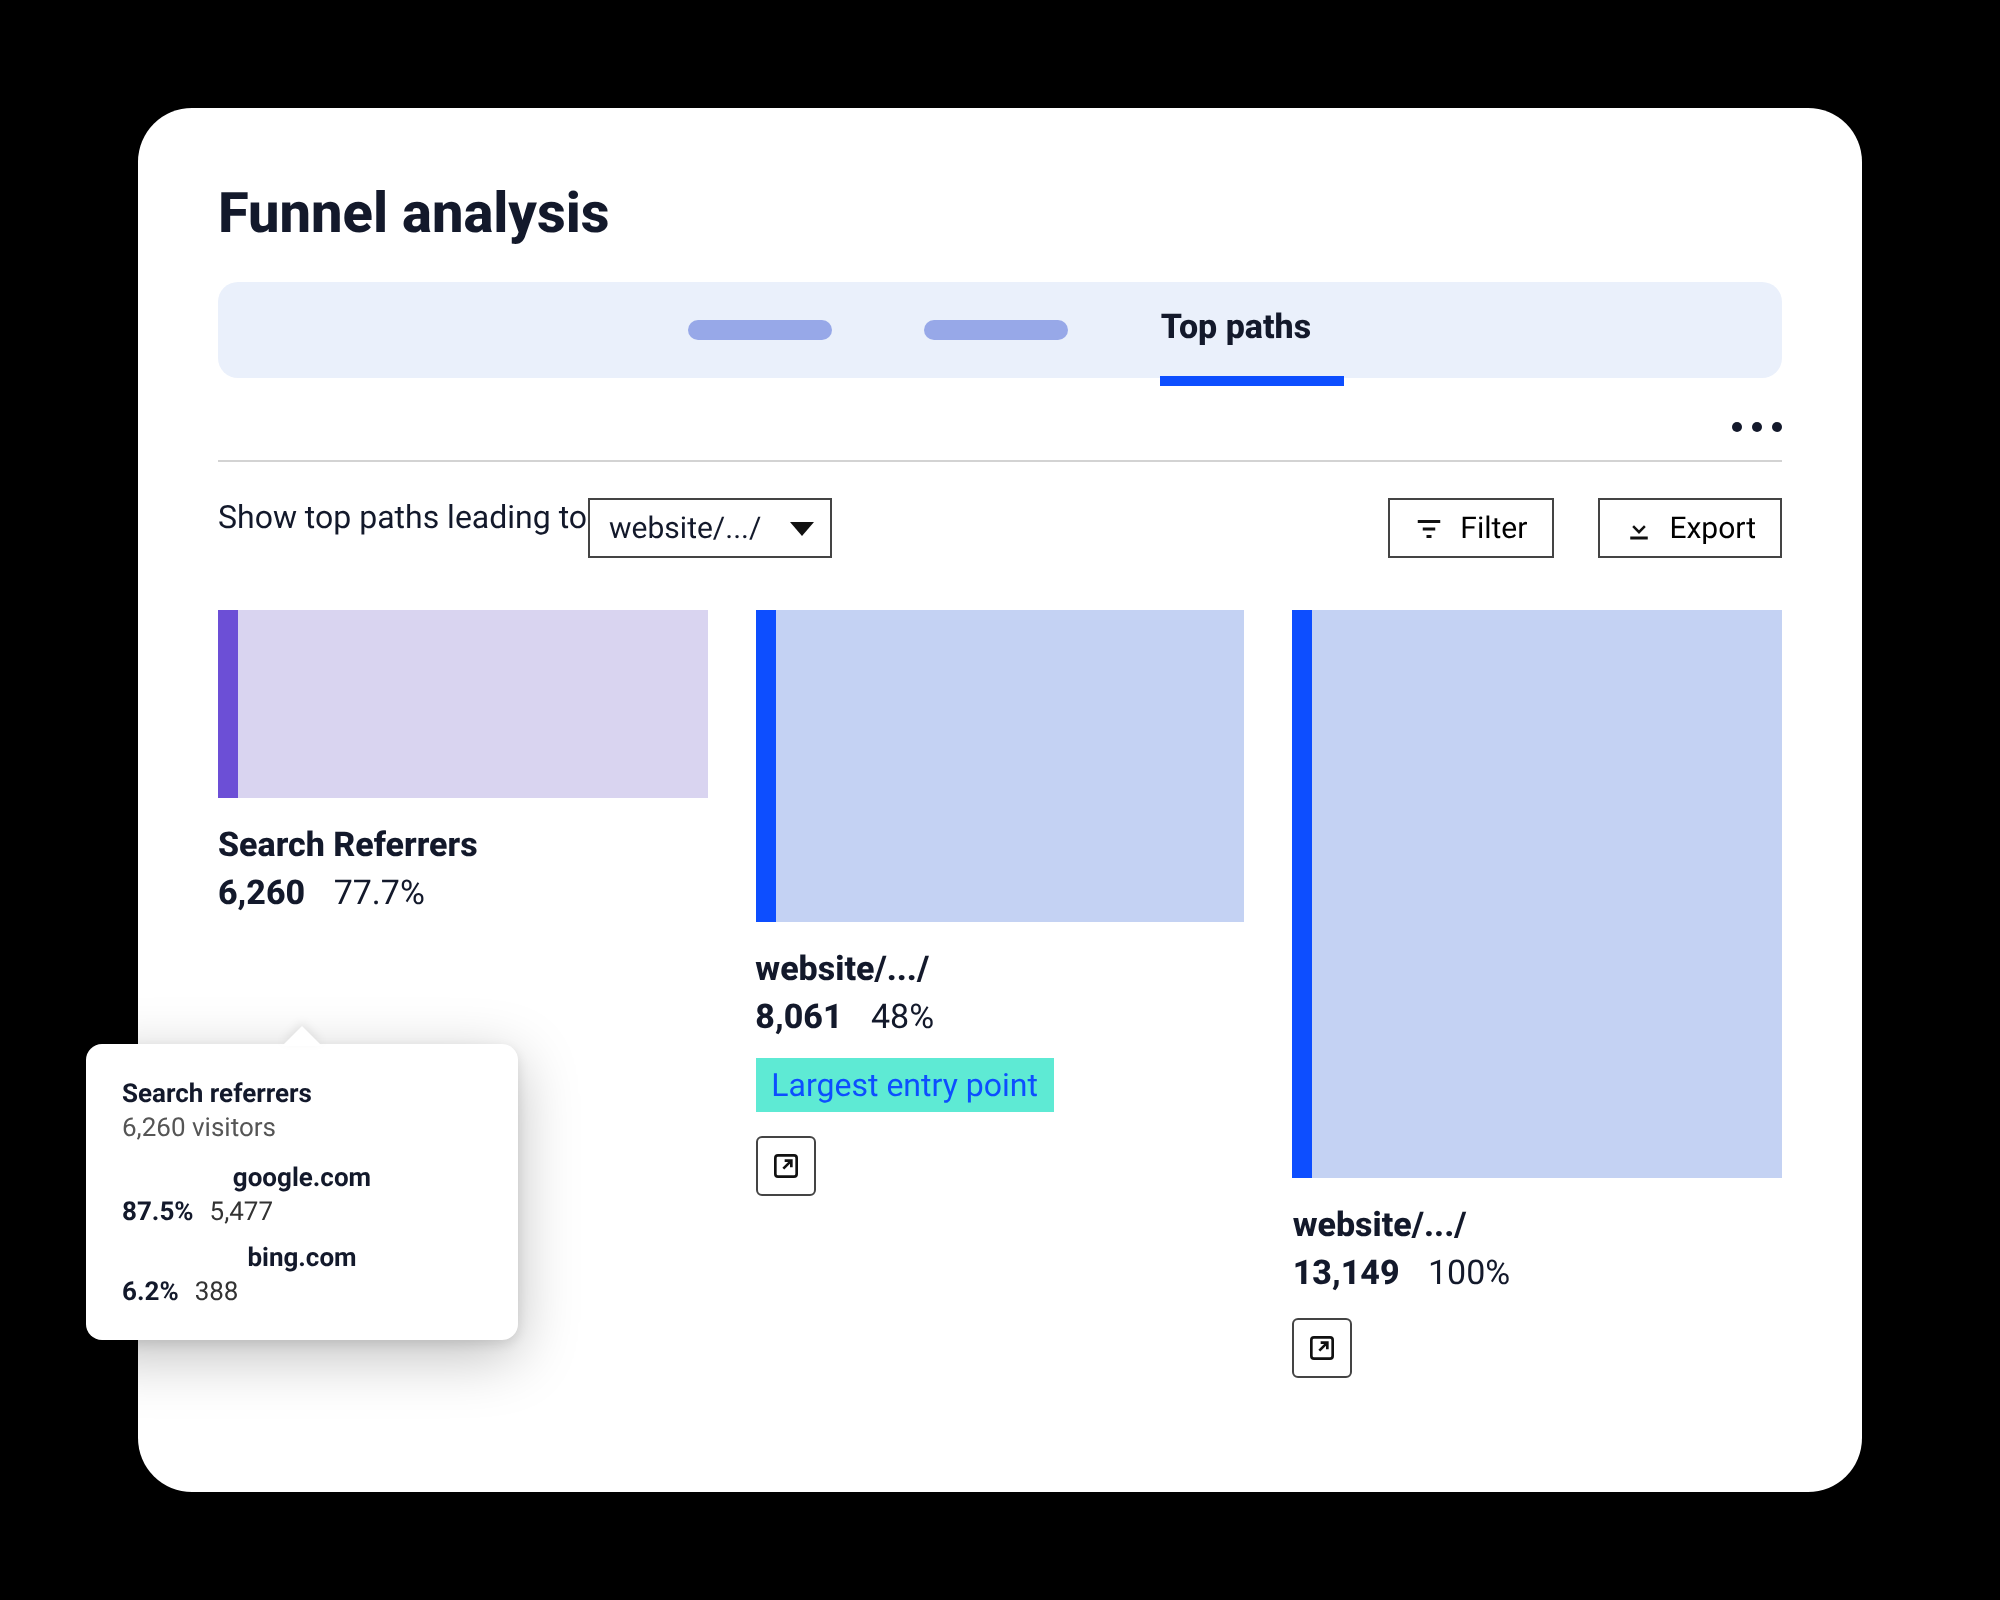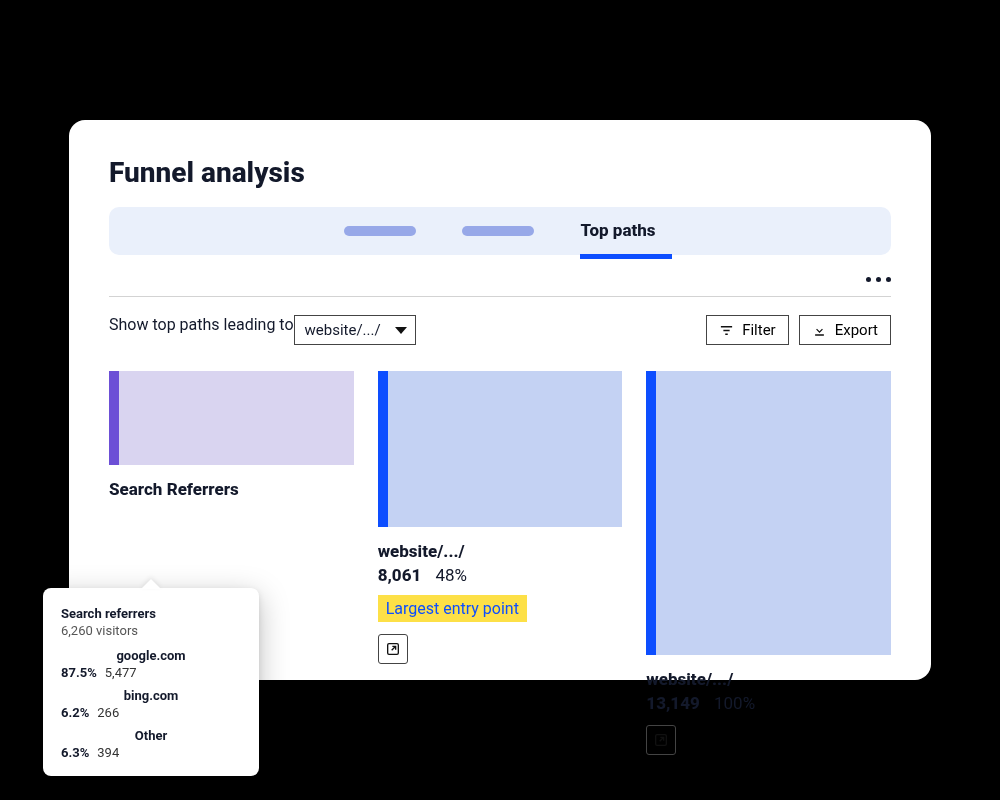--- a/index.html
+++ b/index.html
@@ -1,23 +1,23 @@
 <!DOCTYPE html>
 <html><head>
 <meta charset="utf-8">
 <style>
   * { box-sizing: border-box; margin: 0; padding: 0; }
   html, body { width: 1000px; height: 800px; font-family: -apple-system, BlinkMacSystemFont, "Segoe UI", Roboto, Helvetica, Arial, sans-serif; }
   body { background: #000; display: flex; align-items: center; justify-content: center; }
 
   .window {
     width: 862px;
-    height: 560px;
+    height: 692px;
     background: #fff;
-    border-radius: 16px;
+    border-radius: 27px;
     box-shadow: 18px 18px 0 0 rgba(0,0,0,0.9);
     position: relative;
     padding: 36px 40px 0 40px;
     overflow: visible;
   }
 
   .page-title {
     font-size: 28px;
     font-weight: 800;
     color: #13192b;
@@ -74,21 +74,21 @@
     margin-top: 18px;
   }
   .ctl-left { display:flex; align-items:flex-start; font-size:16px; color:#13192b; }
   .select {
     border:1px solid #444; padding:5px 8px 5px 10px; display:flex; align-items:center; gap:14px;
     font-size:15px; cursor:pointer; background:#fff;
   }
   .caret {
     width:0;height:0;border-left:6px solid transparent;border-right:6px solid transparent;border-top:7px solid #111;
   }
-  .ctl-right { display:flex; gap:10px; }
+  .ctl-right { display:flex; gap:22px; }
   .btn {
     border:1px solid #444; padding:5px 12px; display:flex; align-items:center; gap:8px;
     font-size:15px; cursor:pointer; background:#fff;
   }
   .ic { display:inline-flex; }
 
   .funnel {
     display:flex; gap:24px; margin-top:26px; align-items:flex-start;
   }
   .col { flex:1; display:flex; flex-direction:column; }
@@ -103,21 +103,21 @@
   .col2 .bar-accent { background:#0d4eff; }
   .col3 .bar { height:284px; background:#c4d2f3; }
   .col3 .bar-accent { background:#0d4eff; }
 
   .meta { margin-top:14px; }
   .meta-title { font-size:17px; font-weight:800; color:#13192b; }
   .meta-stats { margin-top:4px; font-size:17px; color:#13192b; }
   .meta-stats .count { font-weight:800; }
   .meta-stats .pct { margin-left:10px; font-weight:400; }
   .badge {
-    display:inline-block; background:#fde047; color:#0d4eff; font-size:16px;
+    display:inline-block; background:#5eead4; color:#0d4eff; font-size:16px;
     padding:4px 8px; margin-top:10px;
   }
   .open-btn {
     margin-top:12px; width:30px; height:30px; border:1px solid #444; display:flex;
     align-items:center; justify-content:center; cursor:pointer; border-radius:3px;
   }
 
   
   .tooltip {
     position:absolute;
@@ -201,20 +201,24 @@
   <div class="funnel">
 
     <div class="col col1">
       <div class="barwrap">
           <div class="bar">
             <div class="bar-accent"></div>
           </div>
         </div>
       <div class="meta">
         <div class="meta-title">Search Referrers</div>
+        <div class="meta-stats">
+          <span class="count">6,260</span>
+          <span class="pct">77.7%</span>
+        </div>
       </div>
     </div>
 
     <div class="col col2">
       <div class="barwrap">
           <div class="bar">
             <div class="bar-accent"></div>
           </div>
         </div>
       <div class="meta">
@@ -259,21 +263,17 @@
   <div class="tooltip">
     <div class="tt-title">Search referrers</div>
     <div class="tt-sub">6,260 visitors</div>
 
     <div class="tt-row">
       <div class="tt-domain">google.com</div>
       <div class="tt-line2"><span class="p">87.5%</span><span class="c">5,477</span></div>
     </div>
     <div class="tt-row">
       <div class="tt-domain">bing.com</div>
-      <div class="tt-line2"><span class="p">6.2%</span><span class="c">266</span></div>
-    </div>
-    <div class="tt-row">
-      <div class="tt-domain">Other</div>
-      <div class="tt-line2"><span class="p">6.3%</span><span class="c">394</span></div>
+      <div class="tt-line2"><span class="p">6.2%</span><span class="c">388</span></div>
     </div>
   </div>
 
 </div>
 
 </body></html>

